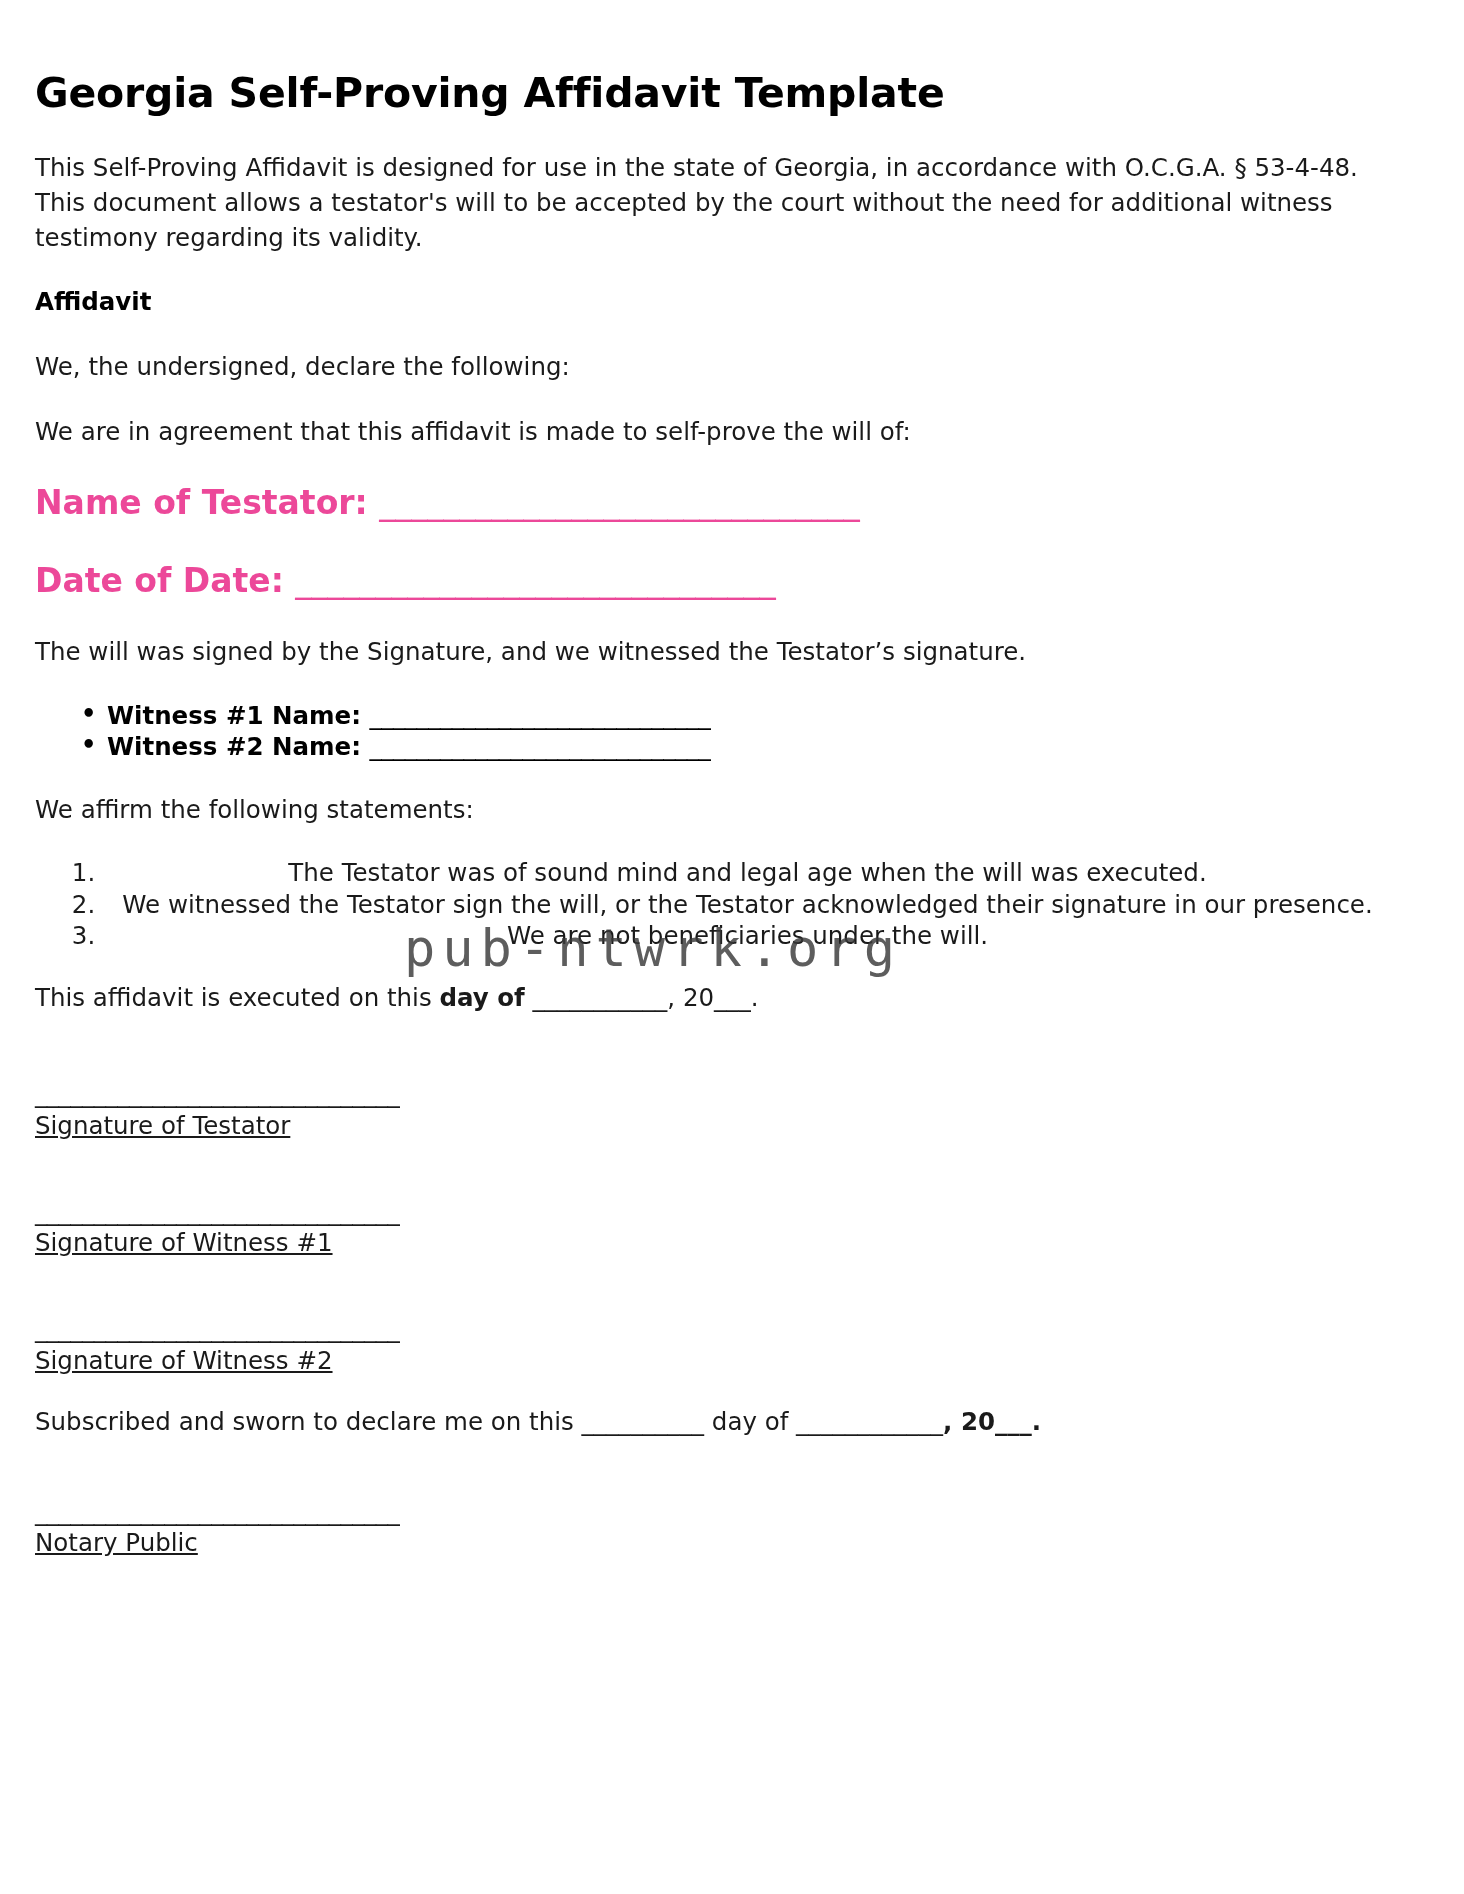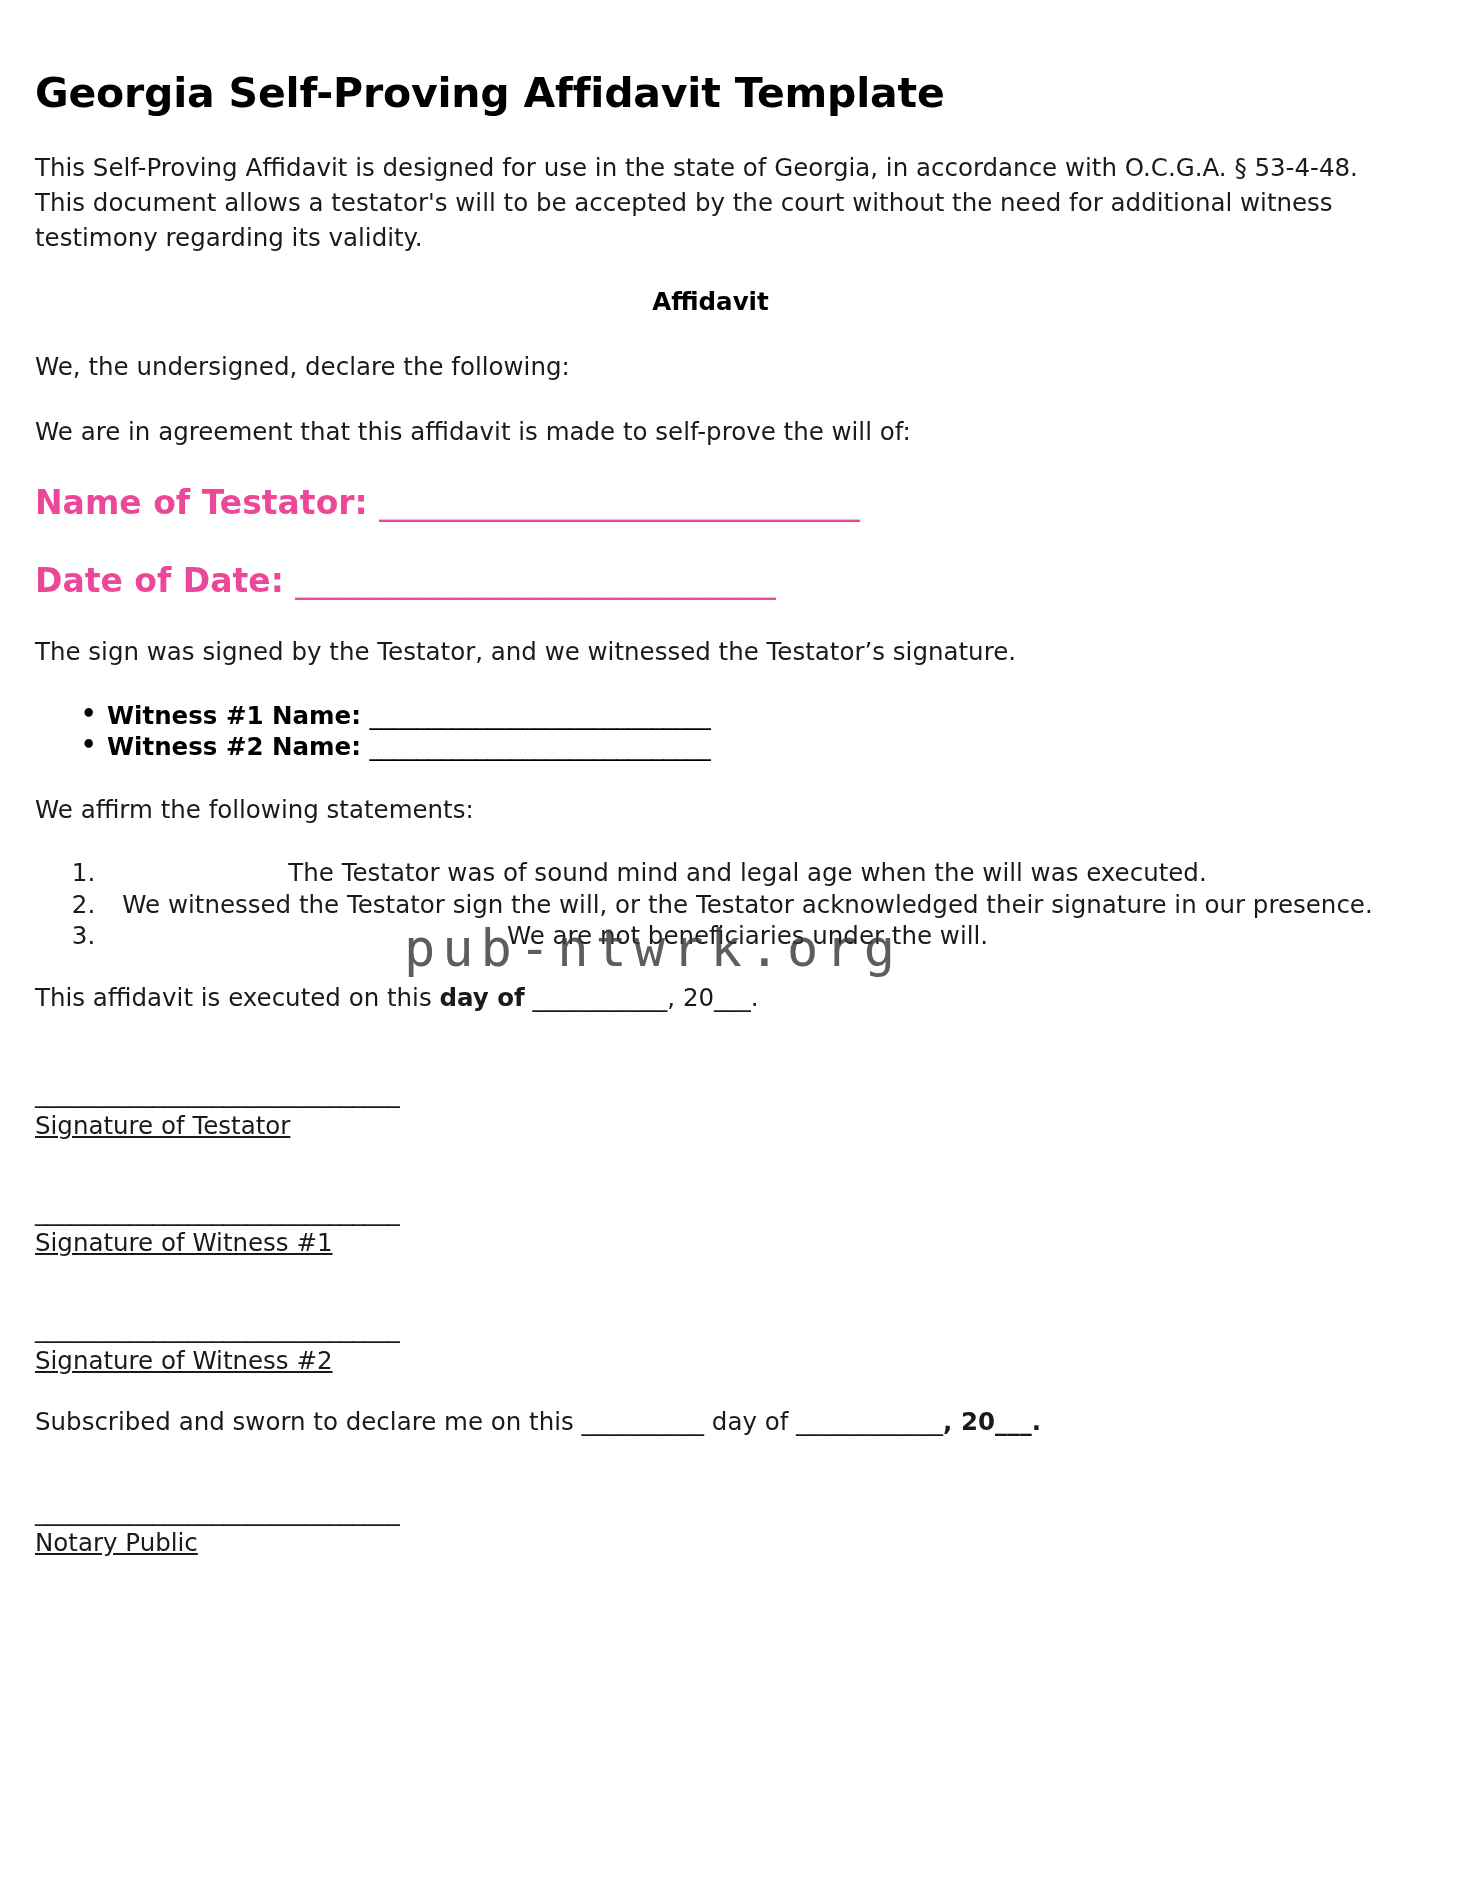--- a/index.html
+++ b/index.html
@@ -40,21 +40,20 @@
   }
   .bold {
     font-weight: bold;
   }
   h2.section-head {
     font-size: 24.5px;
     font-weight: bold;
     margin: 0 0 30px 0;
     line-height: 1.4;
     color: #000000;
-    text-align: center;
   }
   .field-line {
     font-size: 33px;
     line-height: 1.45;
     margin: 0 0 30px 0;
     font-weight: bold;
     color: #ec4899;
     white-space: nowrap;
   }
   .field-line .fill {
@@ -150,21 +149,21 @@
   <div class="field-line">
     <span>Name of Testator:</span>
     <span class="fill">______________________________</span>
   </div>
 
   <div class="field-line">
     <span>Date of Date:</span>
     <span class="fill">______________________________</span>
   </div>
 
-  <p class="para">The sign was signed by the Testator, and we witnessed the Testator’s signature.</p>
+  <p class="para">The will was signed by the Signature, and we witnessed the Testator’s signature.</p>
 
   <ul class="witness-list">
     <li>
       <span>Witness #1 Name:</span>
       <span class="fill">_____________________________</span>
     </li>
     <li>
       <span>Witness #2 Name:</span>
       <span class="fill">_____________________________</span>
     </li>

